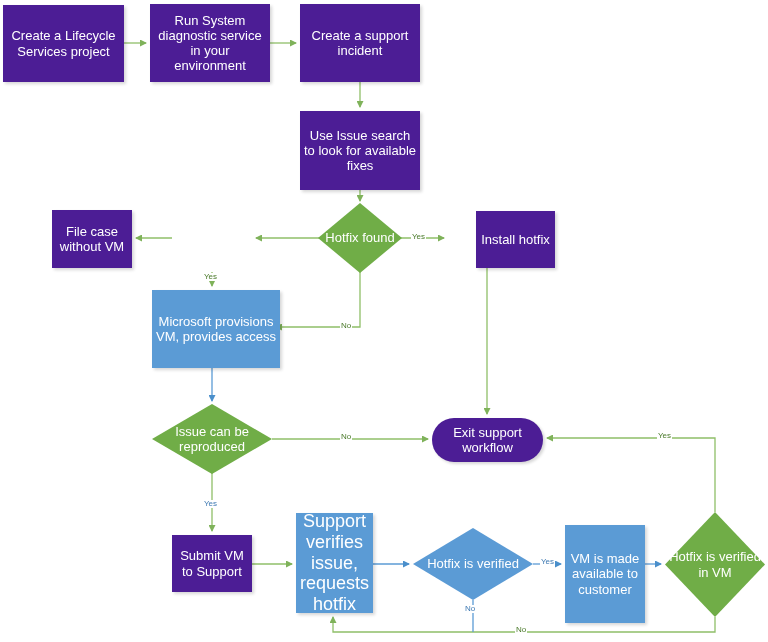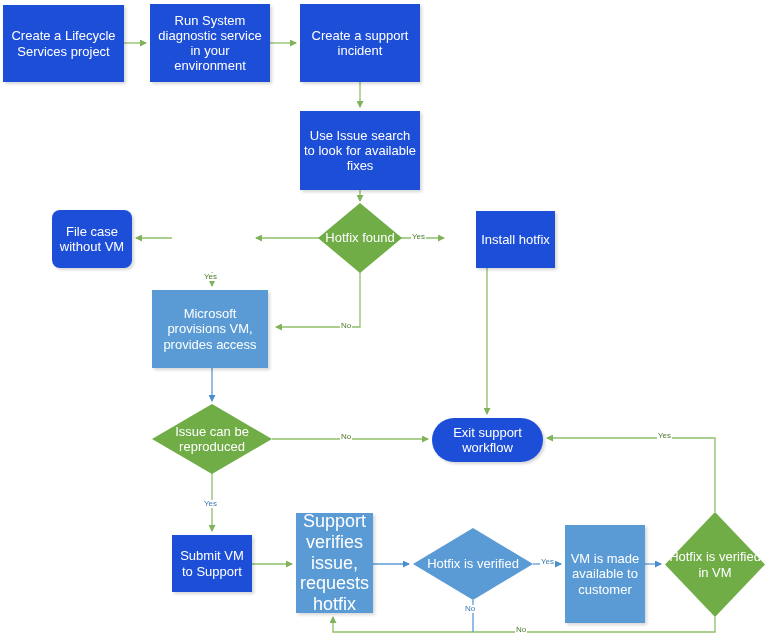--- a/index.html
+++ b/index.html
@@ -17,21 +17,21 @@
     display:flex;align-items:center;justify-content:center;
     text-align:center;
     color:#ffffff;
     line-height:1.16;
     box-sizing:border-box;
   }
   .node .txt{display:block;padding:0 4px;}
   .rect{
     box-shadow:2px 2px 3px rgba(0,0,0,0.16);
   }
-  .green{background:#1d4ed8;}
+  .green{background:#4c1d95;}
   .blue{background:#5B9BD5;}
   .stadium{border-radius:999px;box-shadow:2px 2px 3px rgba(0,0,0,0.16);}
 
   
   .diamond{background:transparent;box-shadow:none;}
   .diamond .dshape{
     position:absolute;left:0;top:0;width:100%;height:100%;
     z-index:0;
   }
   .diamond .txt{position:relative;z-index:1;}
@@ -140,25 +140,25 @@
       <polygon points="42,0 84,35 42,70 0,35" fill="#70AD47"></polygon>
     </svg>
     <span class="txt">Hotfix found</span>
   </div>
 
   <div class="node rect green" style="left:448px;top:211px;width:79px;height:57px;font-size:13px;margin-left:28px;">
     <span class="txt">Install hotfix</span>
   </div>
 
 
-  <div class="node rect green" style="left:52px;top:210px;width:80px;height:58px;font-size:13px;border-radius:8px;">
+  <div class="node rect green" style="left:52px;top:210px;width:80px;height:58px;font-size:13px;">
     <span class="txt">File case without VM</span>
   </div>
 
-  <div class="node rect blue" style="left:152px;top:290px;width:116px;height:78px;font-size:13px;">
+  <div class="node rect blue" style="left:152px;top:290px;width:128px;height:78px;font-size:13px;">
     <span class="txt">Microsoft provisions VM, provides access</span>
   </div>
 
   <div class="node diamond" style="left:152px;top:404px;width:120px;height:70px;font-size:13px;">
     <svg class="dshape" viewBox="0 0 120 70" preserveAspectRatio="none">
       <polygon points="60,0 120,35 60,70 0,35" fill="#70AD47"></polygon>
     </svg>
     <span class="txt">Issue can be reproduced</span>
   </div>
 

